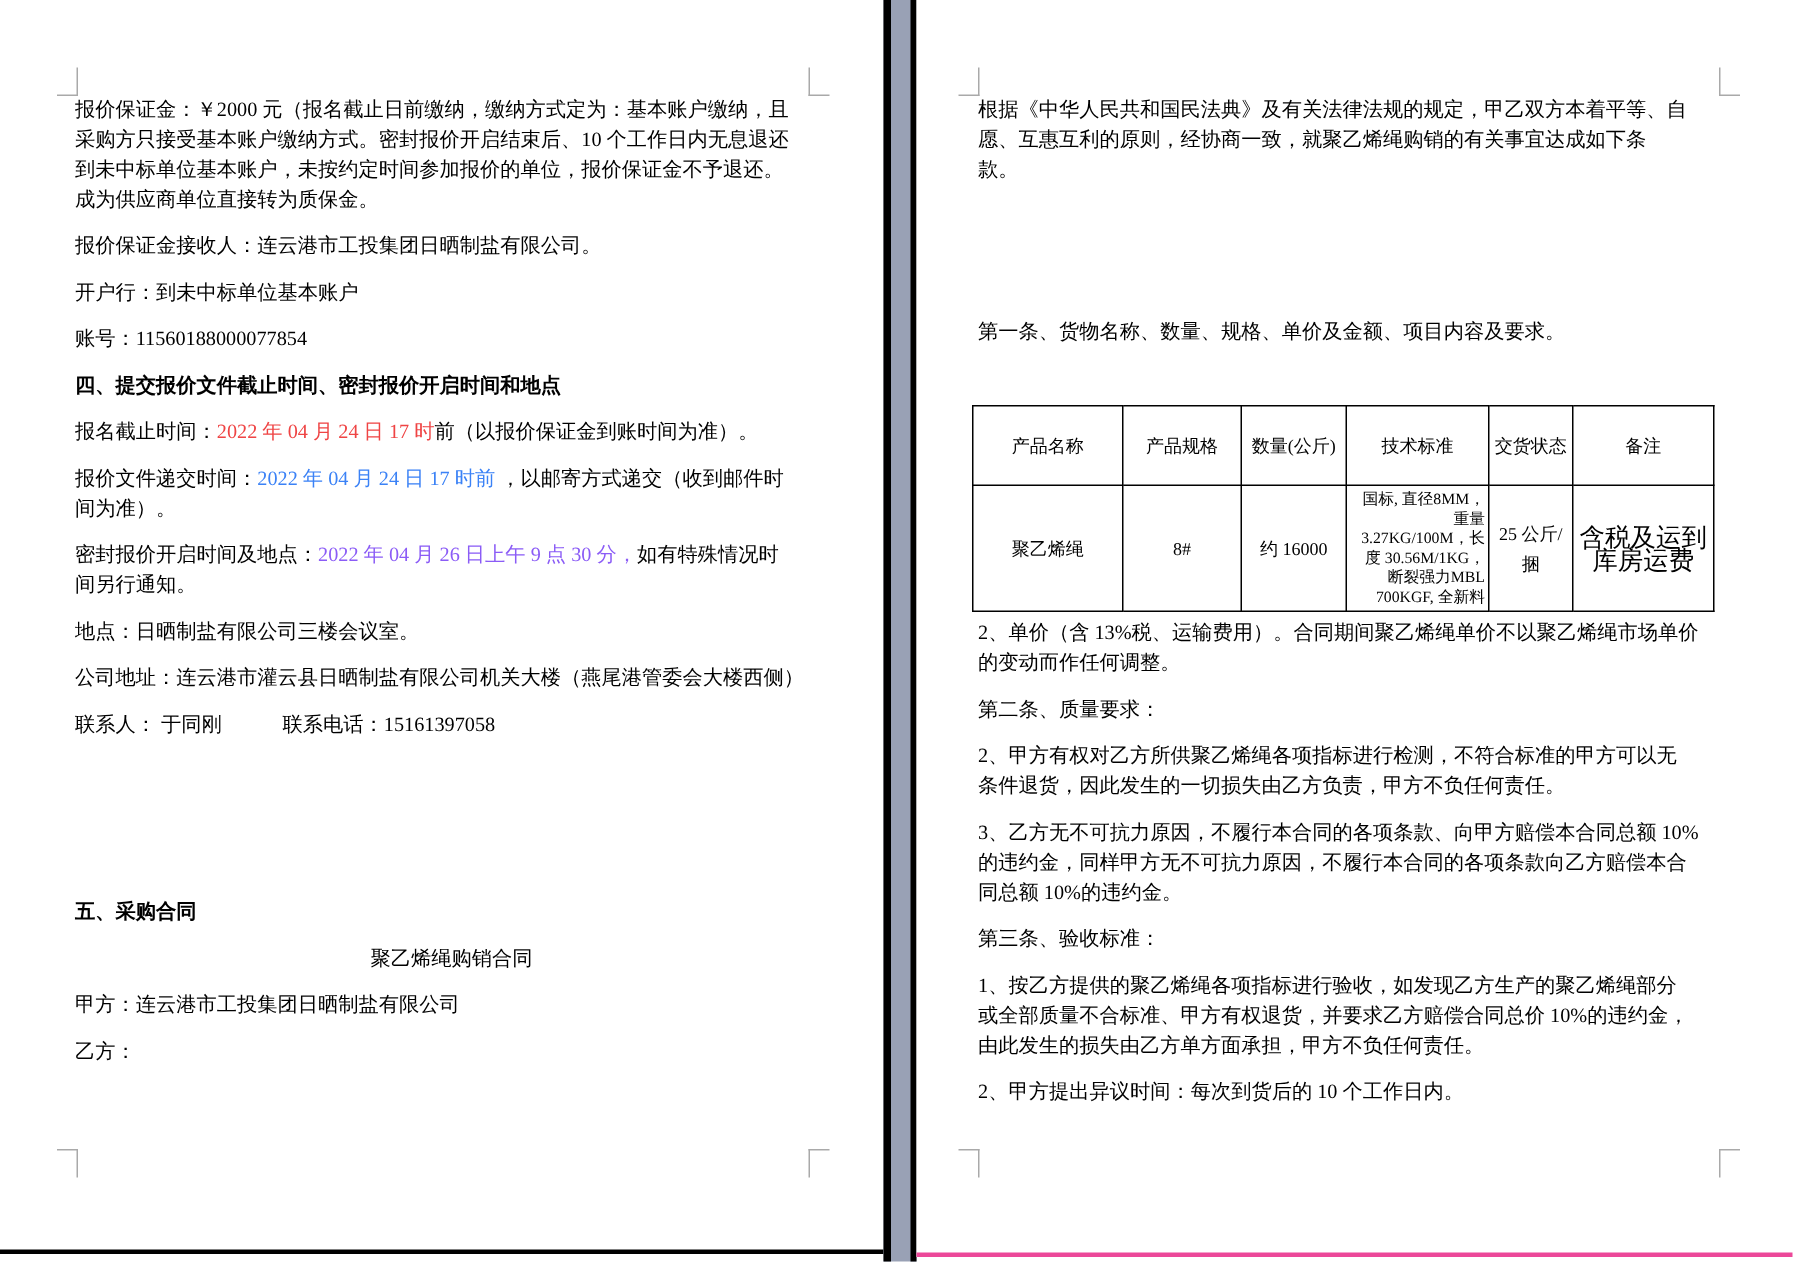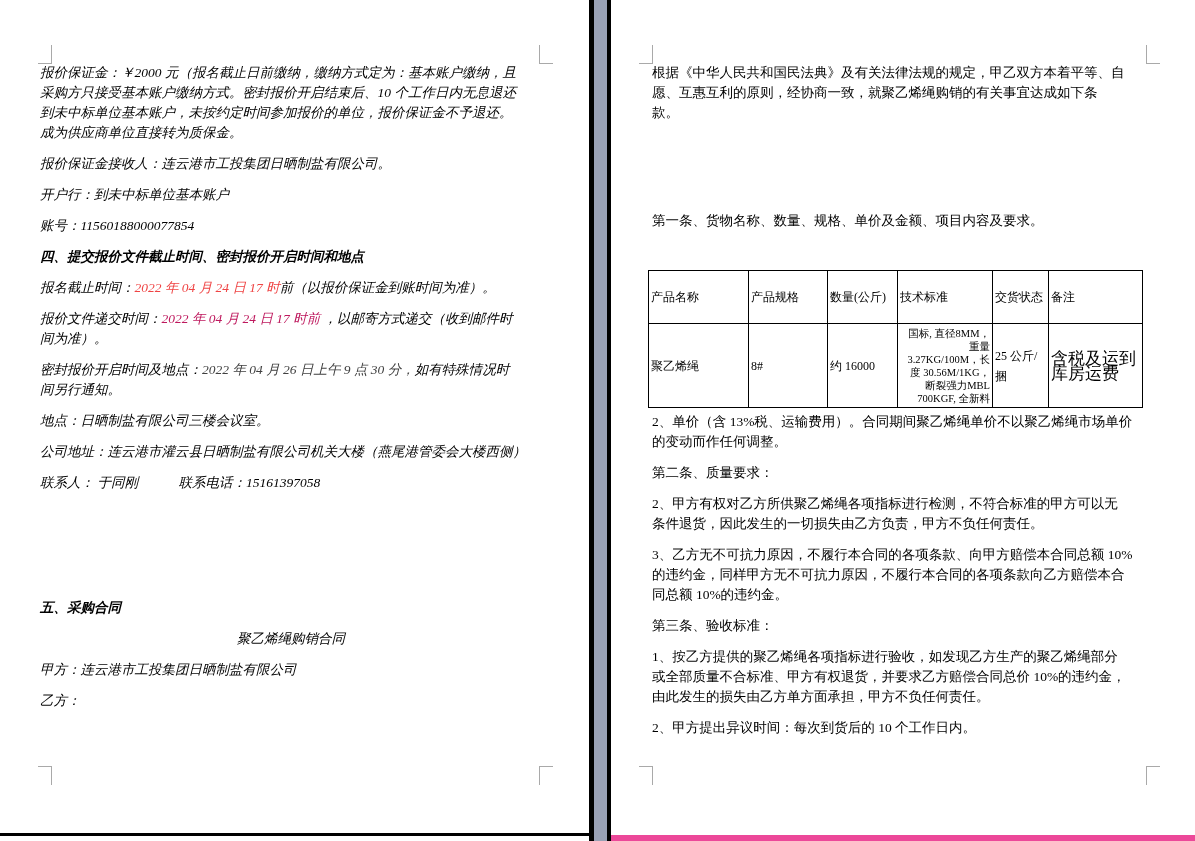--- a/index.html
+++ b/index.html
@@ -4,40 +4,40 @@
 <style>
   html,body{margin:0;padding:0;}
   body{
     width:1195px;height:841px;position:relative;overflow:hidden;
     background:#ffffff;
     font-family:"Liberation Serif","DejaVu Serif",serif;
     color:#000;
   }
   .page{position:absolute;top:0;background:#fff;}
   .page-left{left:0;width:589px;height:833px;border-bottom:3px solid #000;}
-  .page-right{left:611px;width:584px;height:835px;border-bottom:6px solid #ec4899;font-family:Liberation Serif, serif;}
+  .page-right{left:611px;width:584px;height:835px;border-bottom:3px solid #ec4899;font-family:Liberation Serif, serif;}
   .divider{
     position:absolute;left:589px;top:0;width:22px;height:841px;
     box-sizing:border-box;border-left:5px solid #000;border-right:4px solid #000;
   }
   .content{position:absolute;top:52px;width:502px;font-size:13.5px;line-height:20px;}
-  .page-left .content{left:40px;font-style:italic;}
+  .page-left .content{left:50px;}
   .page-right .content{left:41px;}
   .para{margin:11px 0;white-space:pre-wrap;}
   .heading{font-weight:bold;}
   .title{text-align:center;}
   .gap-contract{margin-top:105px;}
   .gap-section{margin-top:88px;}
   .gap-after-table{margin-top:4px;}
   .goods-table{
     border-collapse:collapse;table-layout:fixed;width:494px;
     margin:39px 0 0 -4px;font-size:12px;
   }
   .goods-table th,.goods-table td{
-    border:1px solid #000;text-align:left;vertical-align:middle;padding:2px;
+    border:1px solid #000;text-align:center;vertical-align:middle;padding:2px;
     overflow:hidden;
   }
   .goods-table thead th{height:48px;font-weight:normal;}
   .goods-table tbody td{height:79px;}
   .goods-table tbody td.tech{font-size:10.5px;line-height:13px;text-align:right;padding:1px 2px;}
   .goods-table tbody td.note{font-size:17px;line-height:15px;}
   
   .mark{position:absolute;width:13px;height:18px;}
   .mark-tl{border-right:1px solid #a9a9a9;border-bottom:1px solid #a9a9a9;}
   .mark-tr{border-left:1px solid #a9a9a9;border-bottom:1px solid #a9a9a9;}
@@ -63,23 +63,23 @@
   <div class="content">
       <p class="para"><span>报价保证金：￥2000 元（报名截止日前缴纳，缴纳方式定为：基本账户缴纳，且
 采购方只接受基本账户缴纳方式。密封报价开启结束后、10 个工作日内无息退还
 到未中标单位基本账户，未按约定时间参加报价的单位，报价保证金不予退还。
 成为供应商单位直接转为质保金。</span></p>
       <p class="para"><span>报价保证金接收人：连云港市工投集团日晒制盐有限公司。</span></p>
       <p class="para"><span>开户行：到未中标单位基本账户</span></p>
       <p class="para"><span>账号：11560188000077854</span></p>
       <p class="para heading"><span>四、提交报价文件截止时间、密封报价开启时间和地点</span></p>
       <p class="para"><span>报名截止时间：</span><span style="color: #ef4444;">2022 年 04 月 24 日 17 时</span><span>前（以报价保证金到账时间为准）。</span></p>
-      <p class="para"><span>报价文件递交时间：</span><span style="color: #be185d;">2022 年 04 月 24 日 17 时前</span><span> ，以邮寄方式递交（收到邮件时
+      <p class="para"><span>报价文件递交时间：</span><span style="color: #3b82f6;">2022 年 04 月 24 日 17 时前</span><span> ，以邮寄方式递交（收到邮件时
 间为准）。</span></p>
-      <p class="para"><span>密封报价开启时间及地点：</span><span style="color: #404040;">2022 年 04 月 26 日上午 9 点 30 分，</span><span>如有特殊情况时
+      <p class="para"><span>密封报价开启时间及地点：</span><span style="color: #8b5cf6;">2022 年 04 月 26 日上午 9 点 30 分，</span><span>如有特殊情况时
 间另行通知。</span></p>
       <p class="para"><span>地点：日晒制盐有限公司三楼会议室。</span></p>
       <p class="para"><span>公司地址：连云港市灌云县日晒制盐有限公司机关大楼（燕尾港管委会大楼西侧）</span></p>
       <p class="para"><span>联系人： 于同刚　　　联系电话：15161397058</span></p>
       <p class="para heading gap-contract"><span>五、采购合同</span></p>
       <p class="para title"><span>聚乙烯绳购销合同</span></p>
       <p class="para"><span>甲方：连云港市工投集团日晒制盐有限公司</span></p>
       <p class="para"><span>乙方：</span></p>
     </div>
 </div>

